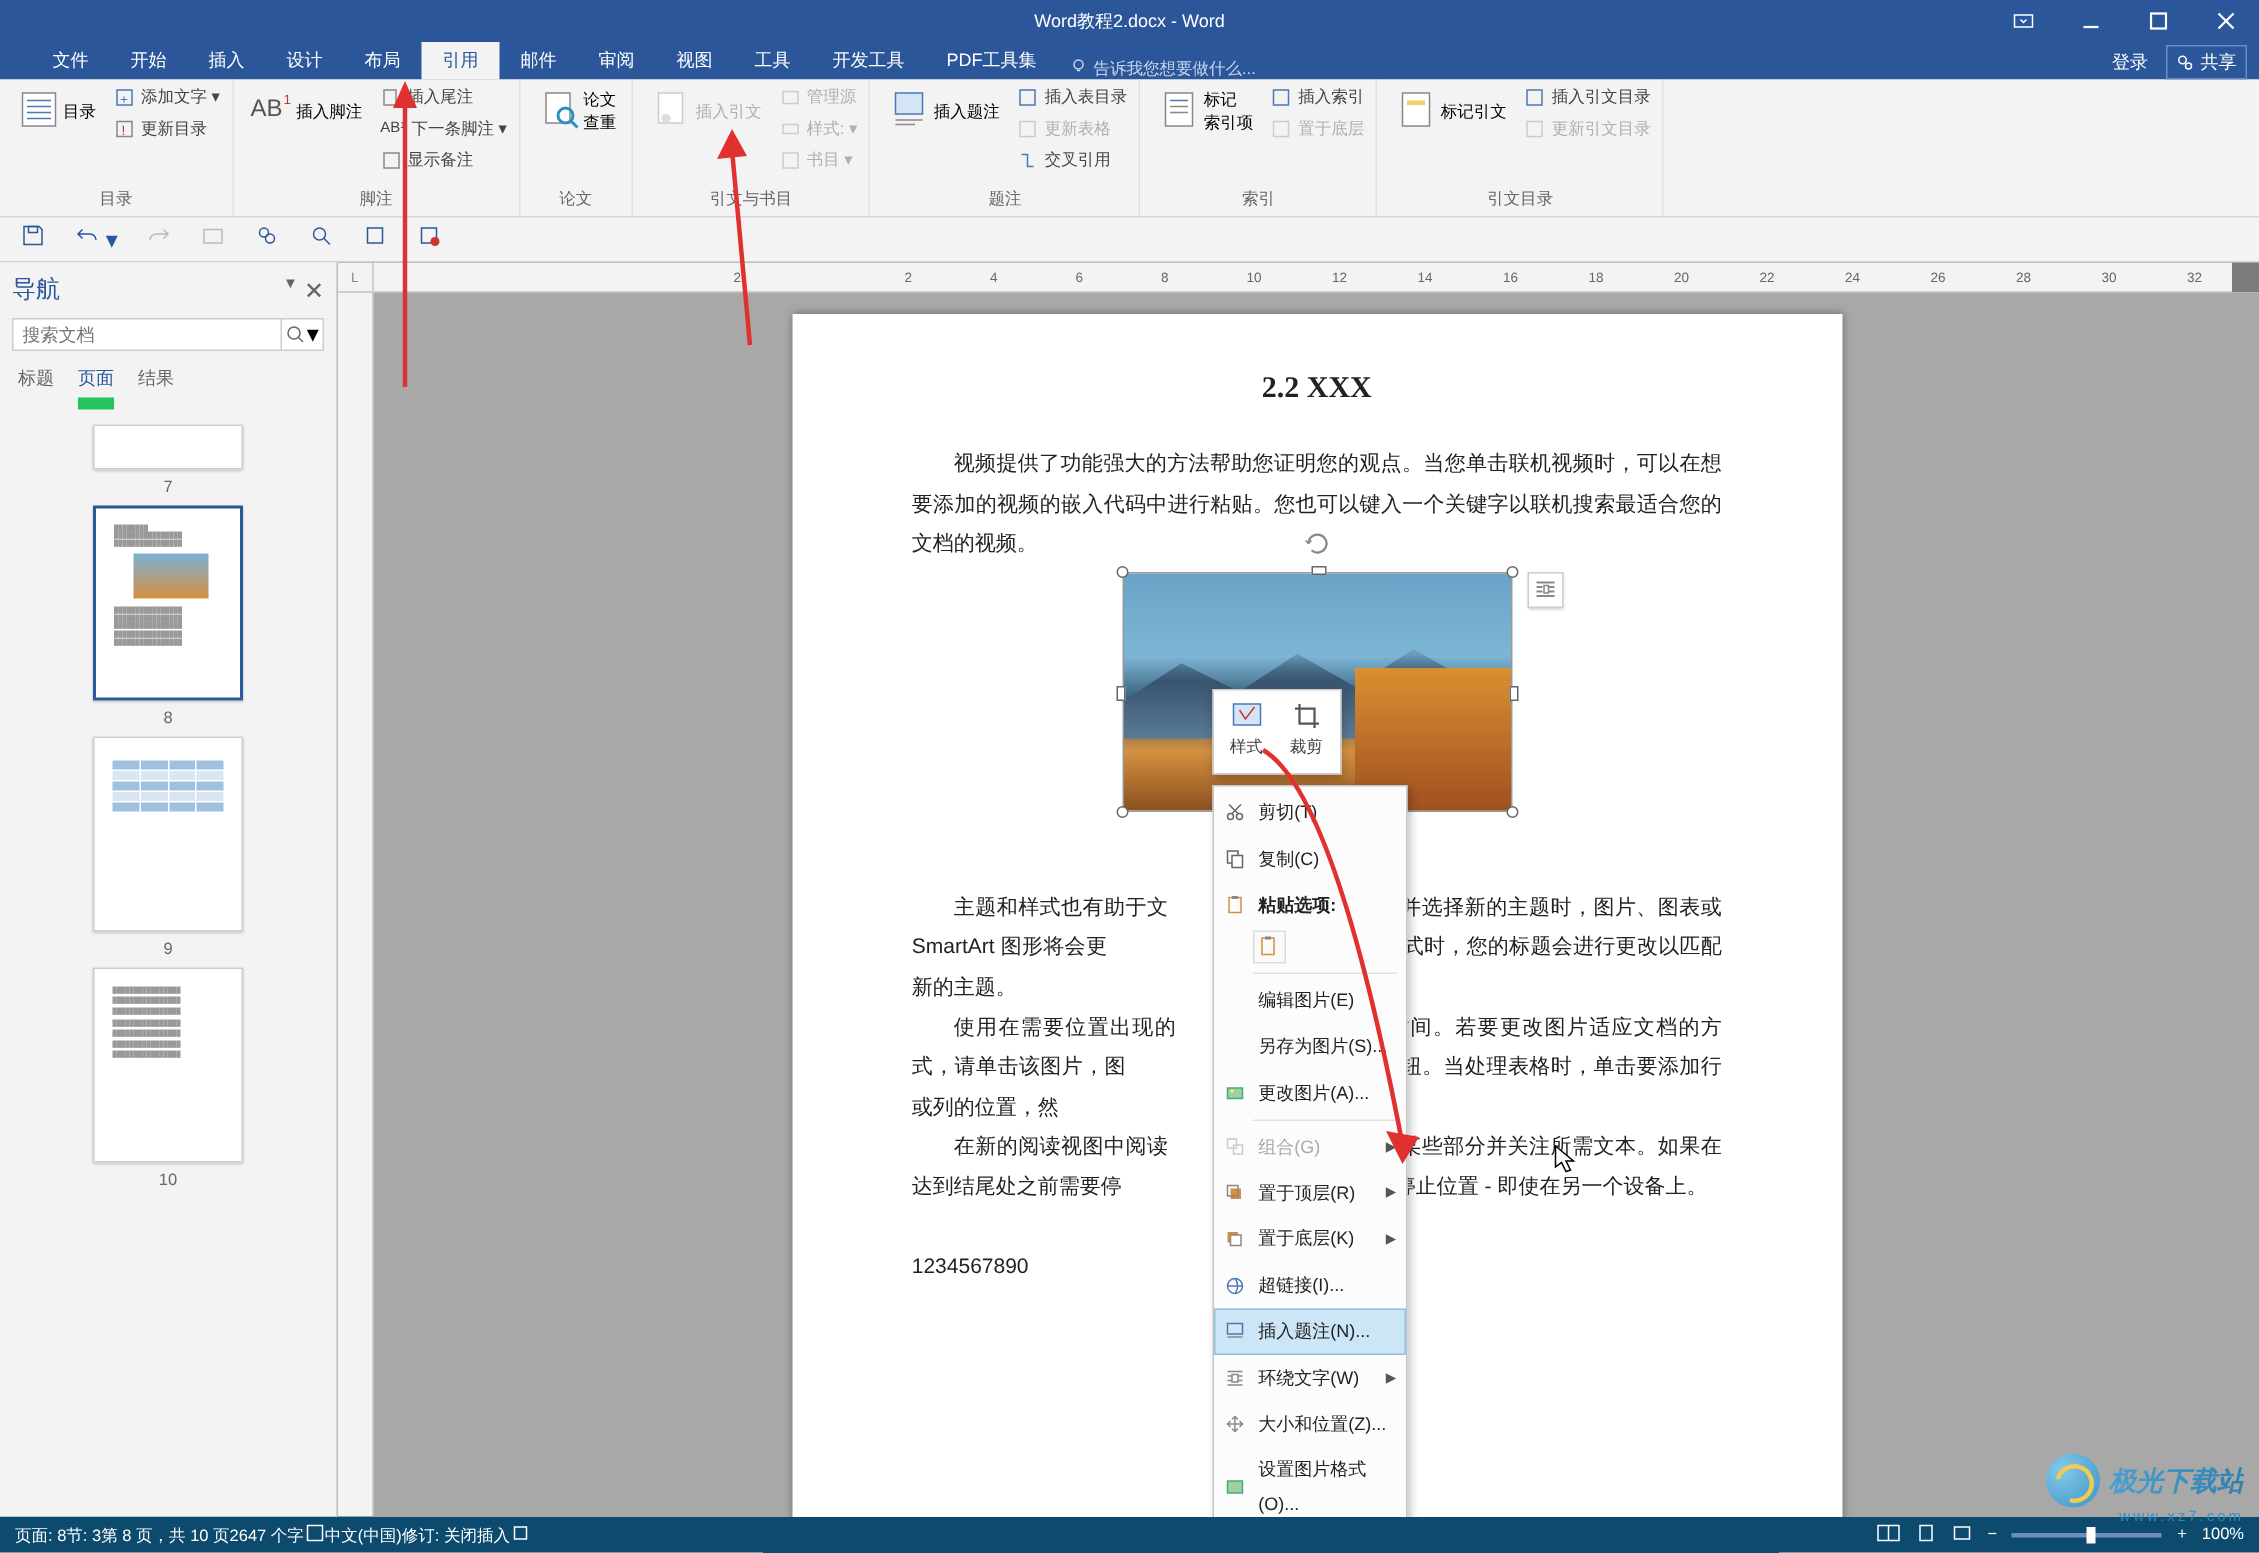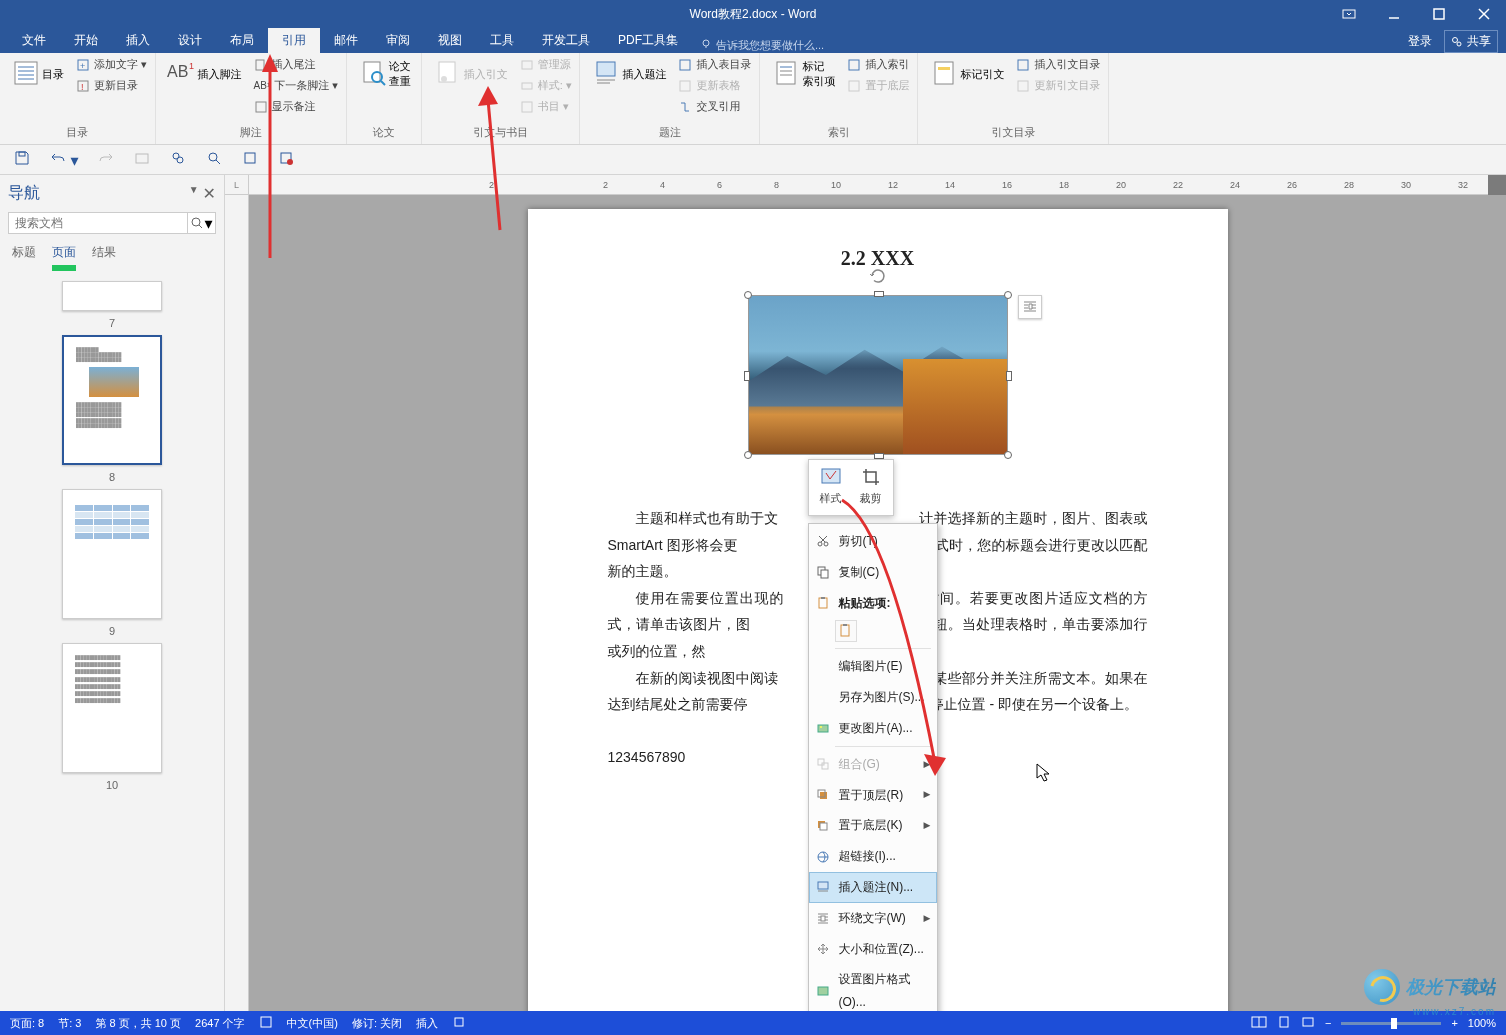--- a/index.html
+++ b/index.html
@@ -6,21 +6,21 @@
 body { background: #e6e6e6; overflow: hidden; width: 1506px; height: 1035px; position: relative; }
 
 
 .titlebar { height: 28px; background: #2b579a; color: #fff; display: flex; align-items: center; font-size: 12px; position: relative; }
 .titlebar .title { position: absolute; left: 50%; transform: translateX(-50%); }
 .titlebar .window-controls { position: absolute; right: 0; display: flex; gap: 0; }
 .titlebar .win-btn { width: 45px; height: 28px; display: flex; align-items: center; justify-content: center; }
 .titlebar .win-btn svg { stroke: #fff; fill: none; }
 
 
-.menutabs { height: 25px; background: #2b579a; display: flex; align-items: flex-end; color: #fff; font-size: 12px; padding-left: 8px; }
+.menutabs { height: 25px; background: #2b579a; display: flex; align-items: flex-end; color: #fff; font-size: 12px; padding-left: 21px; }
 .menutabs .tab { padding: 4px 14px; cursor: pointer; white-space: nowrap; }
 .menutabs .tab.active { background: #f3f3f3; color: #2b579a; }
 .menutabs .tellme { flex: 1; display: flex; align-items: flex-start; padding-left: 8px; color: #c5d4eb; font-size: 11px; }
 .menutabs .tellme svg { margin-right: 4px; }
 .menutabs .right { display: flex; align-items: center; padding-right: 8px; gap: 12px; }
 
 
 .ribbon { height: 92px; background: #f3f3f3; border-bottom: 1px solid #d4d4d4; display: flex; }
 .ribbon-group { border-right: 1px solid #e1e1e1; display: flex; flex-direction: column; padding: 2px 4px; }
 .ribbon-group-content { flex: 1; display: flex; align-items: flex-start; gap: 2px; }
@@ -39,21 +39,21 @@
 .main { display: flex; height: calc(100% - 28px - 25px - 92px - 30px - 24px); }
 .navpane { width: 225px; background: #f3f3f3; border-right: 1px solid #d4d4d4; padding: 8px; overflow-y: auto; }
 .navpane-header { display: flex; justify-content: space-between; align-items: center; margin-bottom: 8px; }
 .navpane-title { font-size: 16px; color: #2b579a; }
 .navpane-close { color: #666; cursor: pointer; display: flex; gap: 4px; }
 .navpane-search { display: flex; margin-bottom: 10px; }
 .navpane-search input { flex: 1; border: 1px solid #ccc; padding: 3px 6px; font-size: 12px; outline: none; }
 .navpane-search .search-btn { width: 28px; border: 1px solid #ccc; border-left: none; background: #fff; display: flex; align-items: center; justify-content: center; }
 .navpane-tabs { display: flex; gap: 16px; font-size: 12px; margin-bottom: 10px; padding-left: 4px; }
 .navpane-tabs .nt { color: #666; padding-bottom: 4px; cursor: pointer; }
-.navpane-tabs .nt.active { color: #2b579a; border-bottom: 6px solid #22c55e; text-align: right; }
+.navpane-tabs .nt.active { color: #2b579a; border-bottom: 8px solid #22c55e; text-align: right; }
 .thumb-list { display: flex; flex-direction: column; align-items: center; gap: 6px; }
 .thumb { width: 100px; height: 130px; background: #fff; border: 1px solid #ccc; box-shadow: 0 1px 2px rgba(0,0,0,.2); position: relative; }
 .thumb.active { border: 2px solid #2b579a; }
 .thumb.small { height: 30px; }
 .thumb-num { font-size: 11px; color: #666; }
 
 
 .docarea { flex: 1; background: #7b7b7b; position: relative; overflow: hidden; }
 .ruler-corner { position: absolute; left: 0; top: 0; width: 24px; height: 20px; background: #f3f3f3; border-right:1px solid #ccc; border-bottom:1px solid #ccc; z-index:3; display:flex; align-items:center; justify-content:center; font-size:9px; color:#888;}
 .ruler-h { position: absolute; left: 24px; right: 18px; top: 0; height: 20px; background: #f3f3f3; border-bottom:1px solid #ccc; z-index:2; font-size:9px; color:#666; display:flex; align-items:center; overflow:hidden; }
@@ -91,21 +91,21 @@
 .paste-opts { display:flex; gap:2px; padding:2px 6px 4px 26px; }
 .paste-opts .po { width:22px; height:22px; border:1px solid #ddd; display:flex; align-items:center; justify-content:center; background:#fafafa; }
 
 
 .arrow { position:absolute; z-index:50; pointer-events:none; }
 
 
 .fake-cursor { position:absolute; z-index:100; pointer-events:none; }
 
 
-.statusbar { height: 24px; background: #1d4ed8; color: #fff; font-size: 11px; display: flex; align-items: center; padding: 0 10px; gap: 14px; }
+.statusbar { height: 24px; background: #0c4a6e; color: #fff; font-size: 11px; display: flex; align-items: center; padding: 0 10px; }
 .statusbar .sb-right { margin-left: auto; display: flex; align-items: center; gap: 10px; }
 .zoom-slider { width:100px; height:3px; background:#6e8dbd; position:relative; }
 .zoom-slider .zs-thumb { position:absolute; left:50%; top:-4px; width:6px; height:11px; background:#fff; }
 
 
 .watermark { position:absolute; right:10px; bottom:30px; display:flex; align-items:center; gap:6px; z-index:200; opacity:.85;}
 .watermark .wm-logo { width:36px; height:36px; border-radius:50%; background: radial-gradient(circle at 30% 30%, #7bd0f5, #2b8ec9); position:relative;}
 .watermark .wm-logo::after{content:"";position:absolute;left:6px;top:7px;width:20px;height:20px;border:3px solid #ffd040;border-left-color:transparent;border-radius:50%;transform:rotate(-30deg);}
 .watermark .wm-text { font-size:18px; font-style:italic; font-weight:bold; background:linear-gradient(90deg,#3aa0d8,#1e7ab0);-webkit-background-clip:text;color:transparent;}
 .watermark .wm-sub { position:absolute; right:0; bottom:-12px; font-size:10px; color:#2b8ec9; letter-spacing:2px;}
@@ -518,20 +518,21 @@
     </div>
     <div class="ruler-v"></div>
     <div class="scrollbar-v">
       <div class="sv-btn" style="top:0;">▲</div>
       <div class="sv-thumb"></div>
       <div class="sv-btn" style="bottom:0;">▼</div>
     </div>
     <div class="doc-scroll">
       <div class="page">
         <h3>2.2 XXX</h3>
+        <p>视频提供了功能强大的方法帮助您证明您的观点。当您单击联机视频时，可以在想要添加的视频的嵌入代码中进行粘贴。您也可以键入一个关键字以联机搜索最适合您的文档的视频。</p>
 
         <div class="img-wrap">
           <div class="rotate-handle"><svg width="18" height="18" viewBox="0 0 18 18">
                 <path d="M3 9a6 6 0 1 1 2 4.5" fill="none" stroke="#888" stroke-width="1.5"></path>
                 <path d="M3 9l-2-2m2 2l2-2" stroke="#888" fill="none"></path>
               </svg></div>
           <div class="sel-img">
               <div class="mountains"></div>
               <div class="trees"></div>
             </div>

